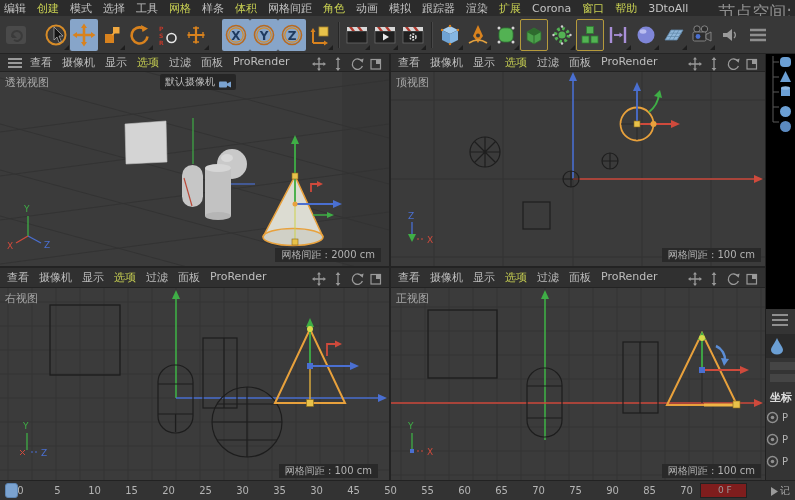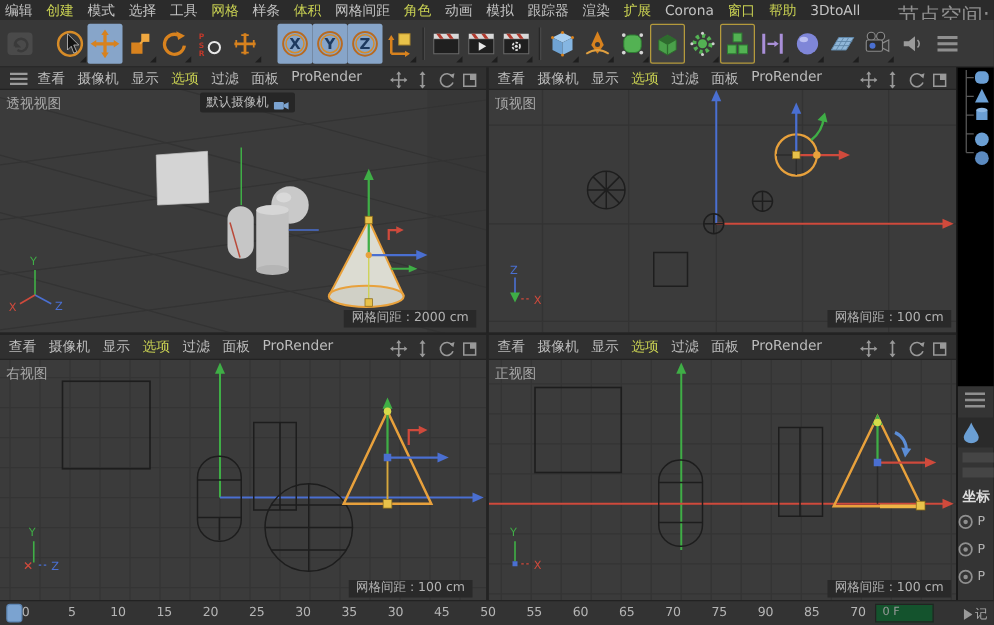--- a/index.html
+++ b/index.html
@@ -52,22 +52,22 @@
   .prow{position:absolute;left:0;width:30px;height:18px;display:flex;align-items:center;gap:3px;
     font-size:10px;color:#b5b5b5;padding-left:0}
 
   
   .timeline{position:absolute;left:0;top:480px;width:795px;height:20px;background:#333;
     border-top:1px solid #222;font-size:10px;color:#b5b5b5}
   .ticks{position:absolute;left:2px;top:4px;display:flex}
   .tick{width:37px;flex:none;text-align:center}
   .playhead{position:absolute;left:5px;top:2px;width:13px;height:15px;background:#7ba3d0;
     border-radius:3px;border:1px solid #5d85b2}
-  .frame-field{position:absolute;left:700px;top:2px;width:47px;height:15px;background:#14532d;
-    border:1px solid #222;color:#9a9a9a;font-size:9px;line-height:13px;padding-left:5px}
+  .frame-field{position:absolute;left:700px;top:2px;width:47px;height:15px;background:#7f1d1d;
+    border:1px solid #222;color:#9a9a9a;font-size:9px;line-height:13px;padding-left:17px}
   .rec-bit{position:absolute;left:771px;top:3px;display:flex;align-items:center;gap:2px;color:#aaa;font-size:10px}
 
   svg{display:block}
   text{font-family:"DejaVu Sans",sans-serif}
 </style>
 </head>
 <body>
 
 <div class="app">
 

